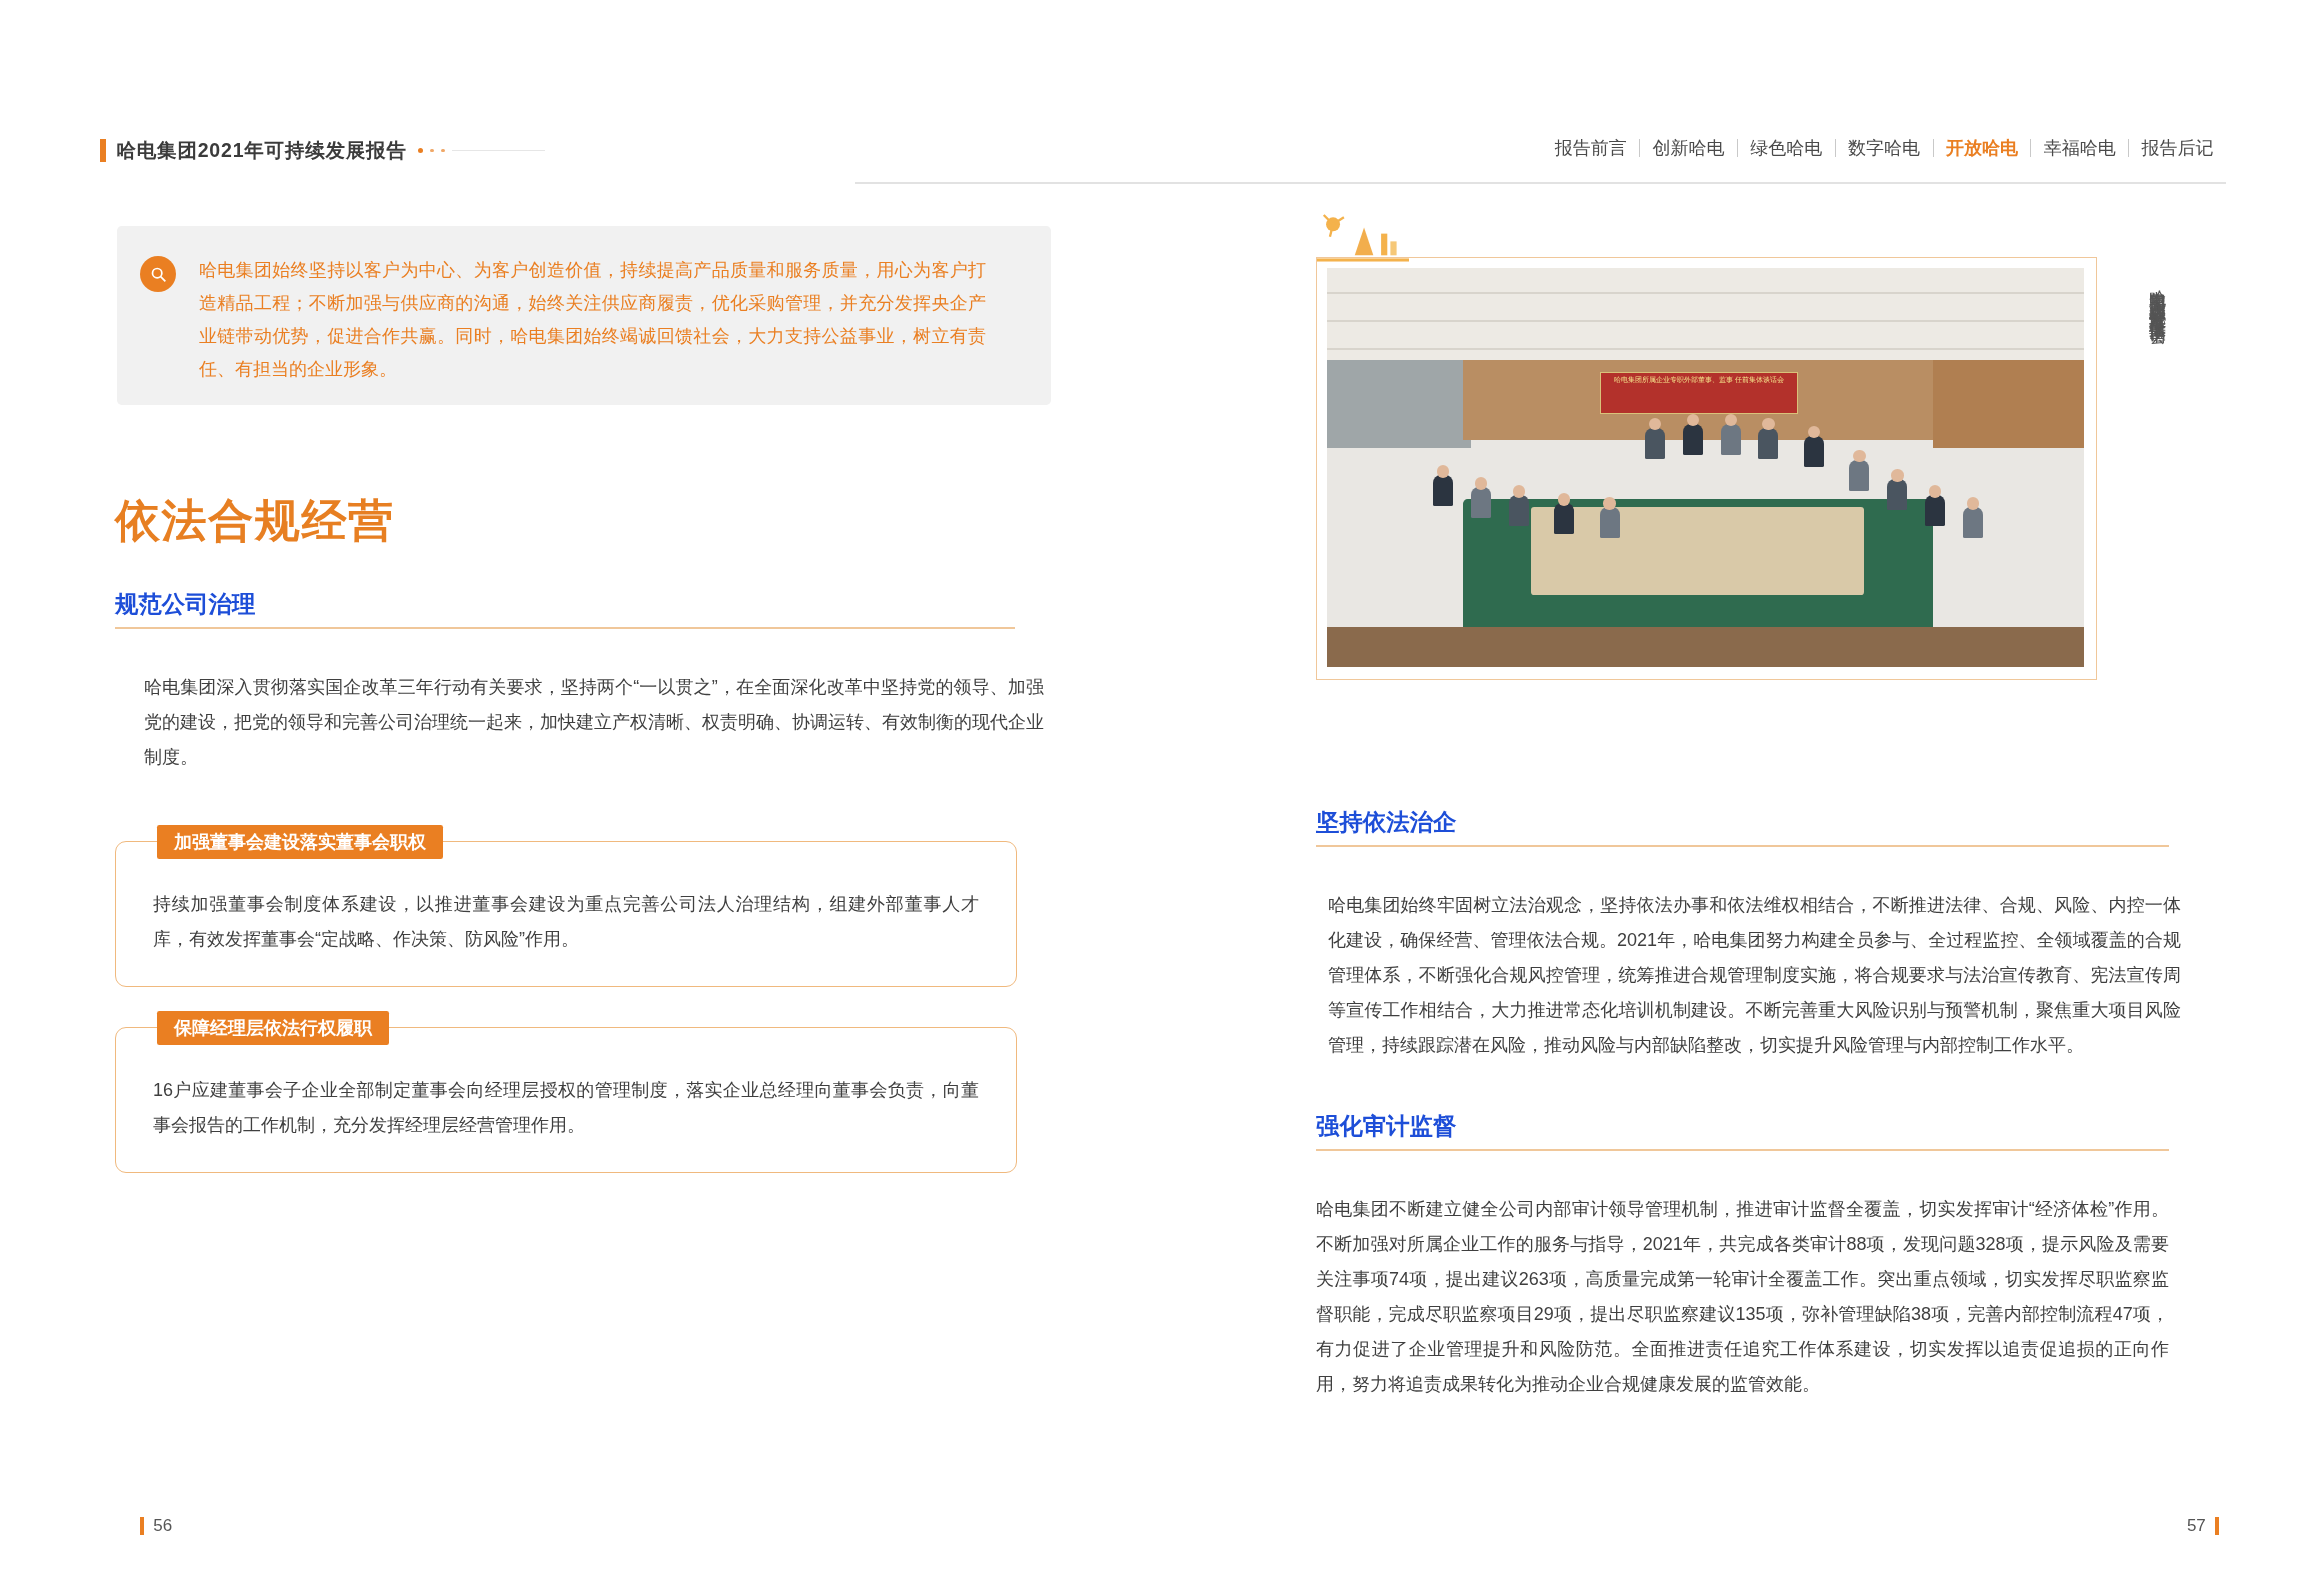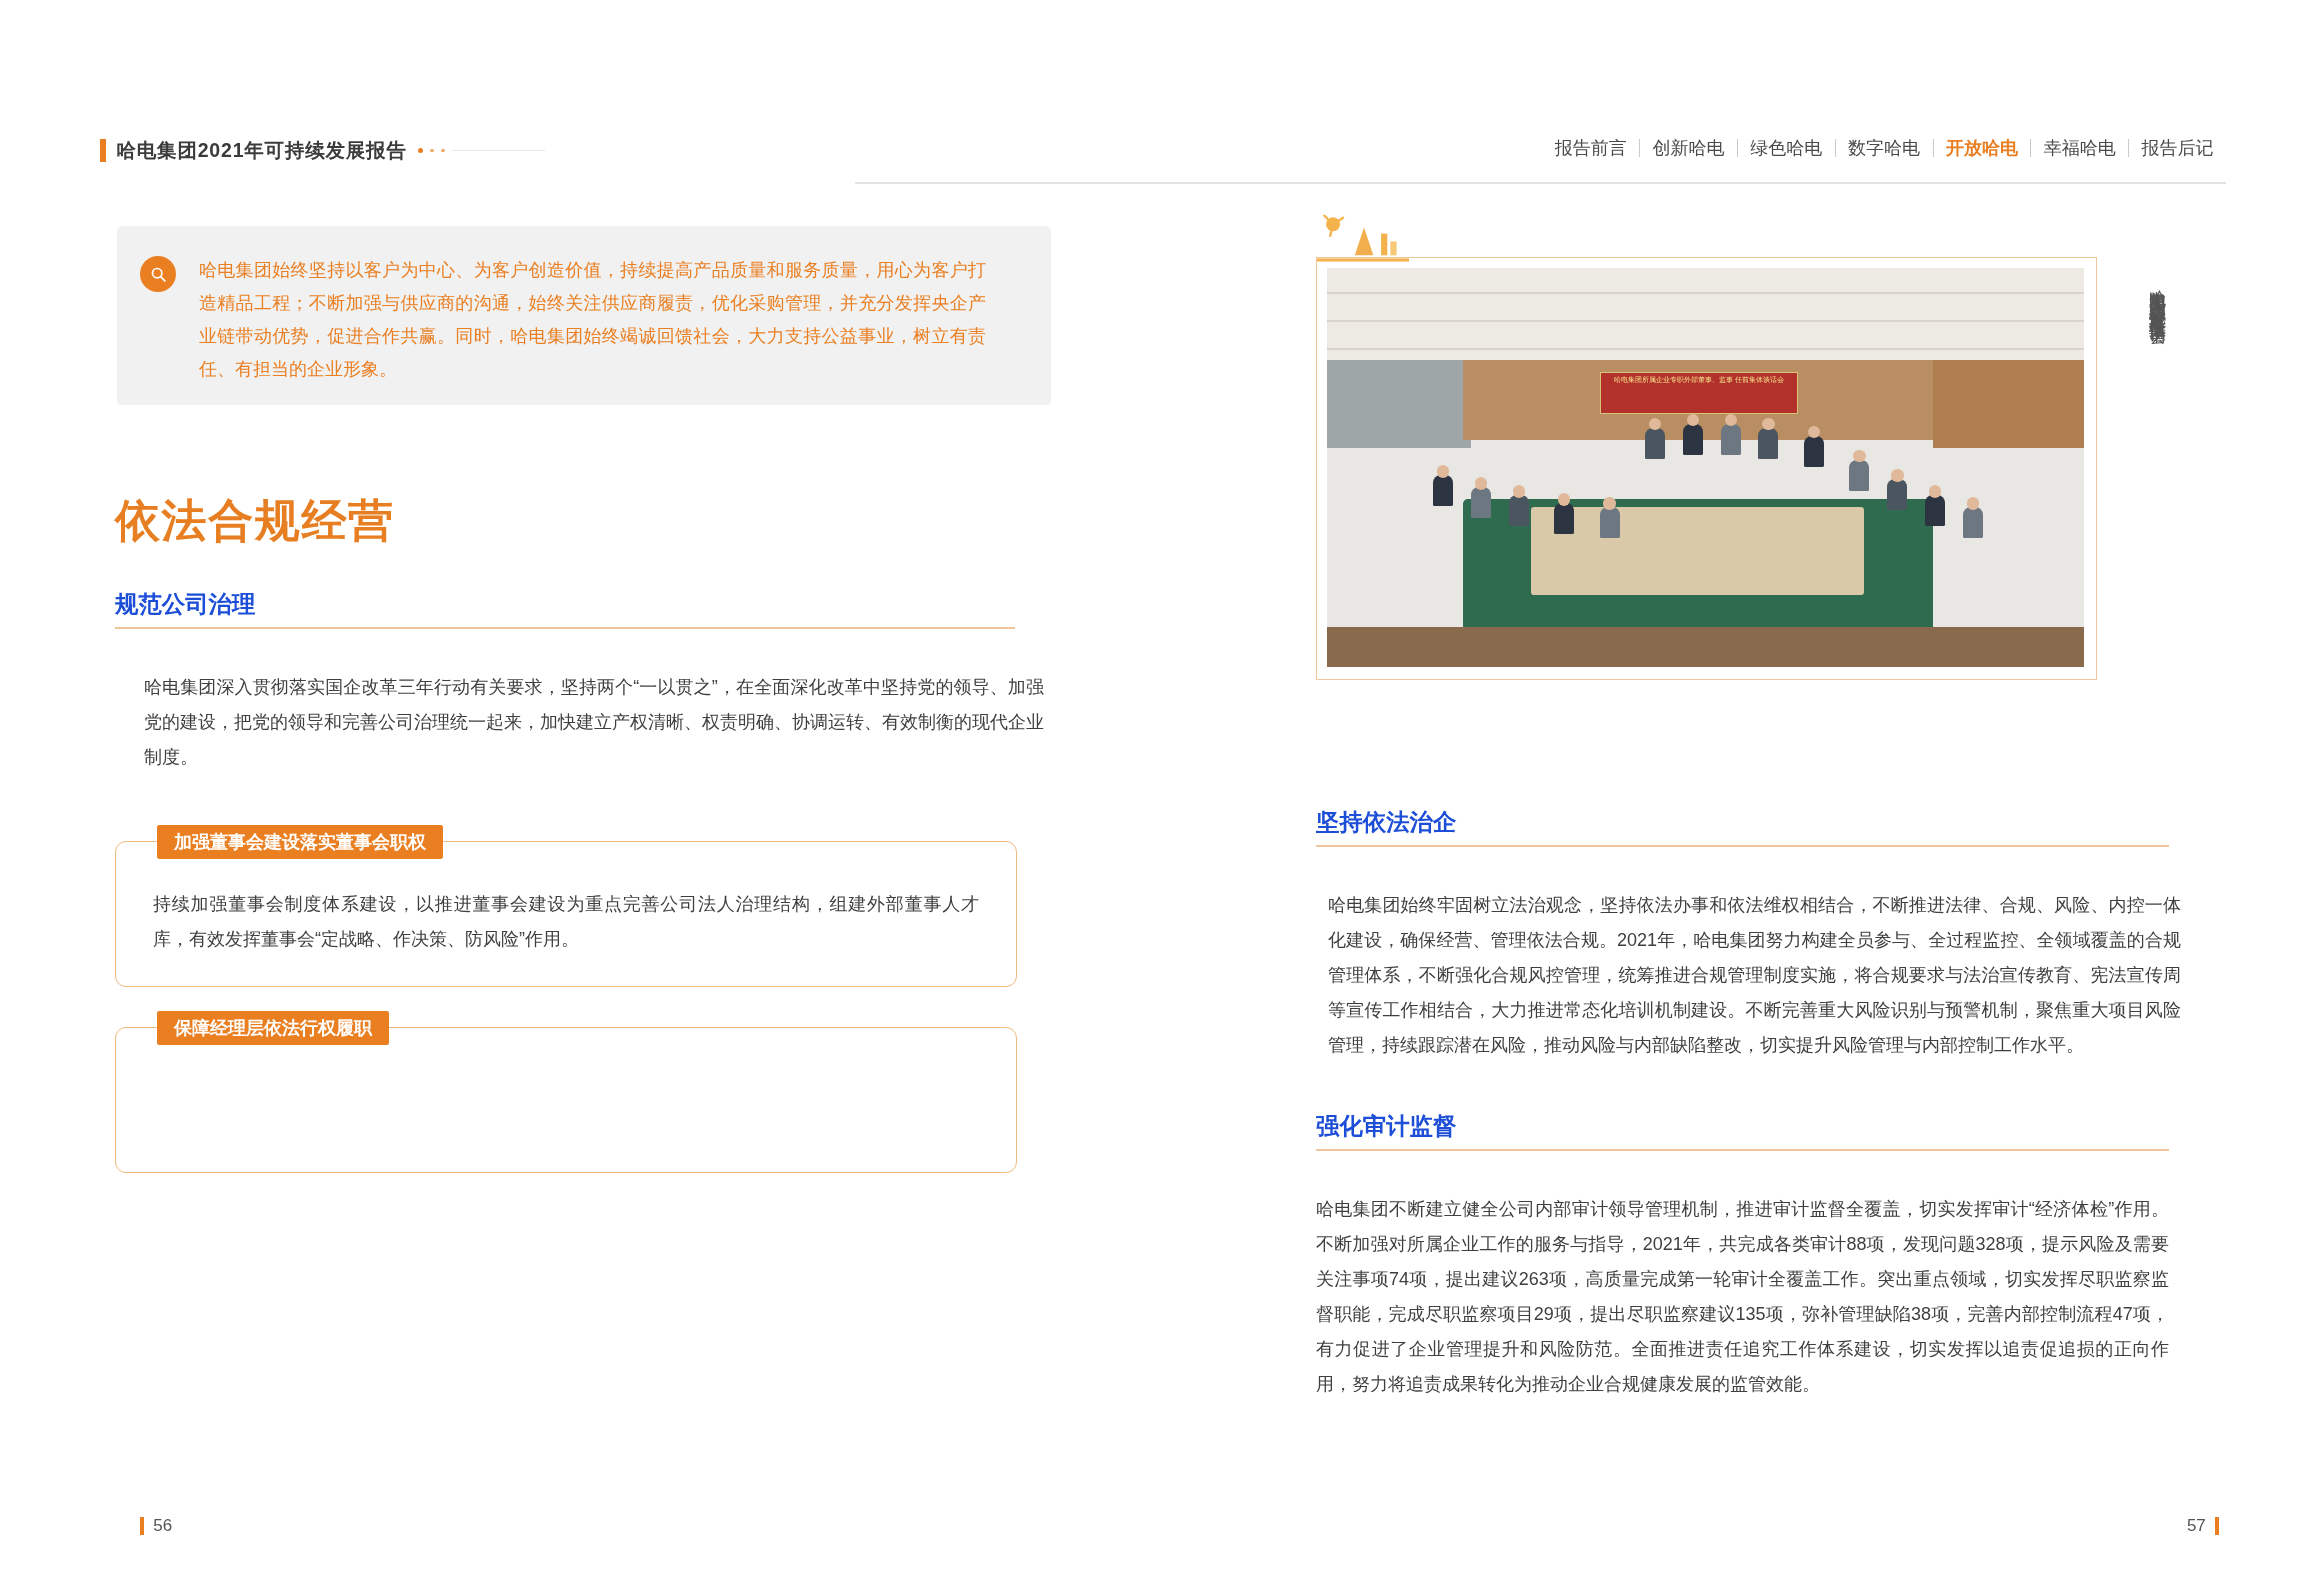--- a/index.html
+++ b/index.html
@@ -157,20 +157,21 @@
 
   <div class="para" style="left:112px;top:670px;width:900px;margin-left:32px;">哈电集团深入贯彻落实国企改革三年行动有关要求，坚持两个“一以贯之”，在全面深化改革中坚持党的领导、加强党的建设，把党的领导和完善公司治理统一起来，加快建立产权清晰、权责明确、协调运转、有效制衡的现代企业制度。</div>
 
   <div class="box" style="left:115px;top:841px;width:900px;height:144px;">
     <div class="tag">加强董事会建设落实董事会职权</div>
     <div class="body">持续加强董事会制度体系建设，以推进董事会建设为重点完善公司法人治理结构，组建外部董事人才库，有效发挥董事会“定战略、作决策、防风险”作用。</div>
   </div>
 
   <div class="box" style="left:115px;top:1027px;width:900px;height:144px;">
     <div class="tag">保障经理层依法行权履职</div>
+    <div class="body">16户应建董事会子企业全部制定董事会向经理层授权的管理制度，落实企业总经理向董事会负责，向董事会报告的工作机制，充分发挥经理层经营管理作用。</div>
   </div>
 
 
   <div class="deco">
     <svg viewBox="0 0 120 70" width="93" height="55">
       <circle cx="22" cy="18" r="9" fill="#f4b24c"></circle>
       <path d="M22 18 L10 6 M22 18 L36 9 M22 18 L18 34" stroke="#f4b24c" stroke-width="3" fill="none"></path>
       <path d="M50 58 L62 22 L74 58 Z" fill="#f0a02e" opacity="0.85"></path>
       <rect x="84" y="30" width="8" height="28" fill="#f4b24c"></rect>
       <rect x="96" y="40" width="8" height="18" fill="#f6c878"></rect>

